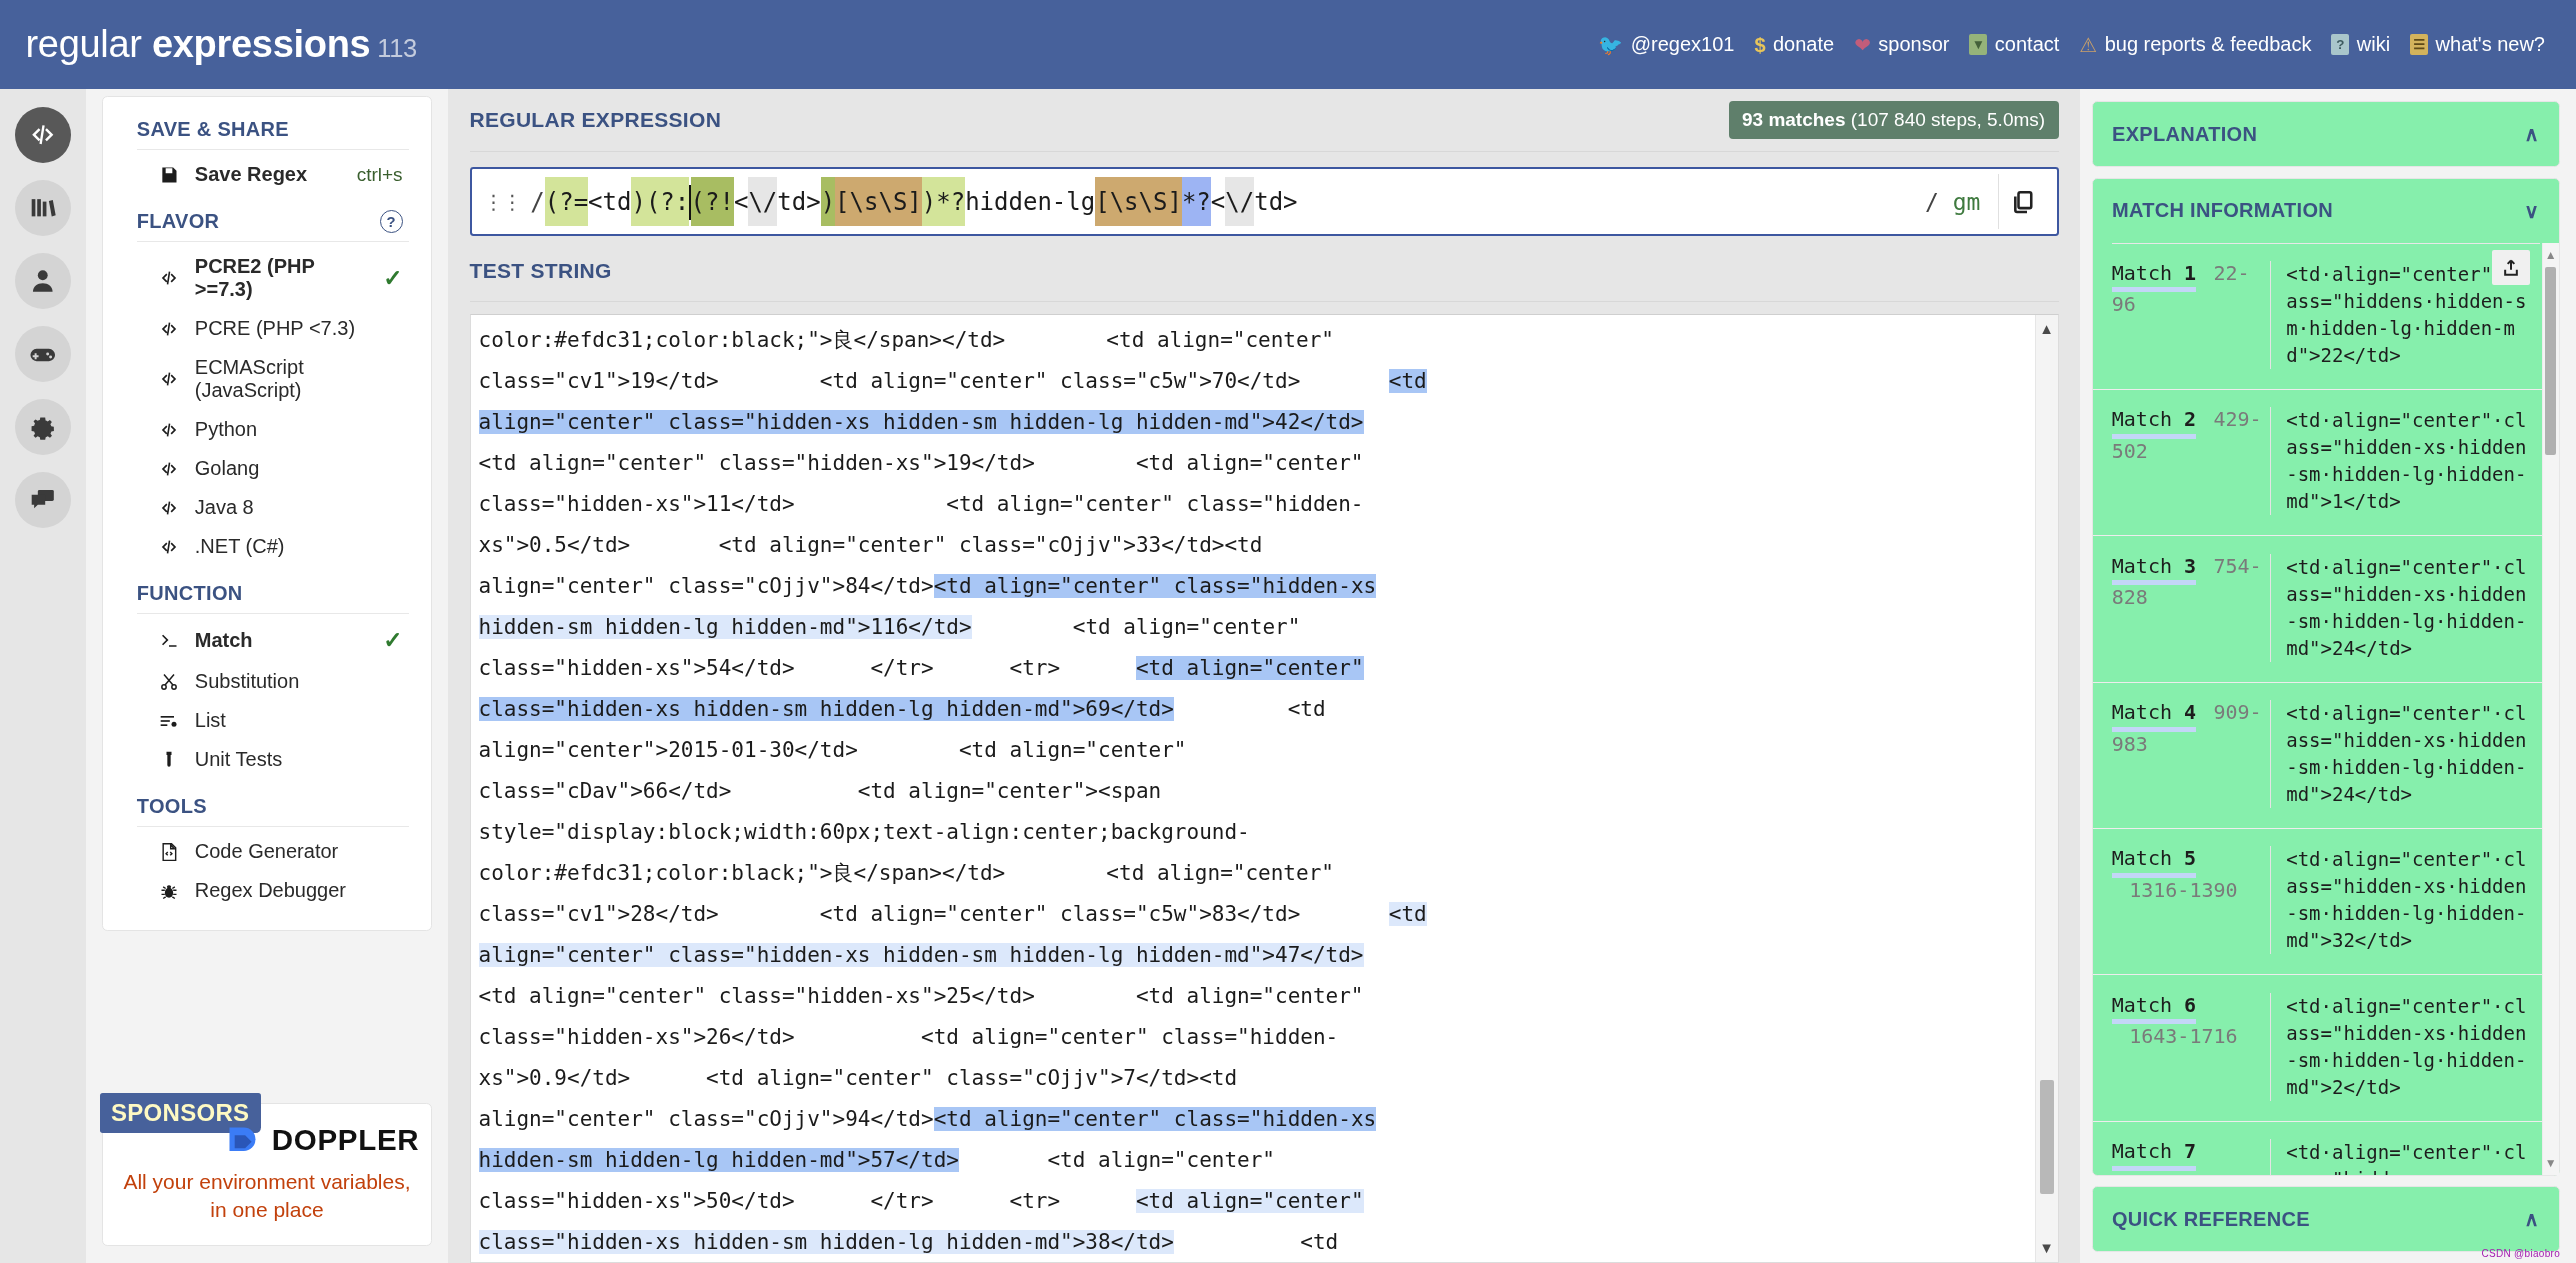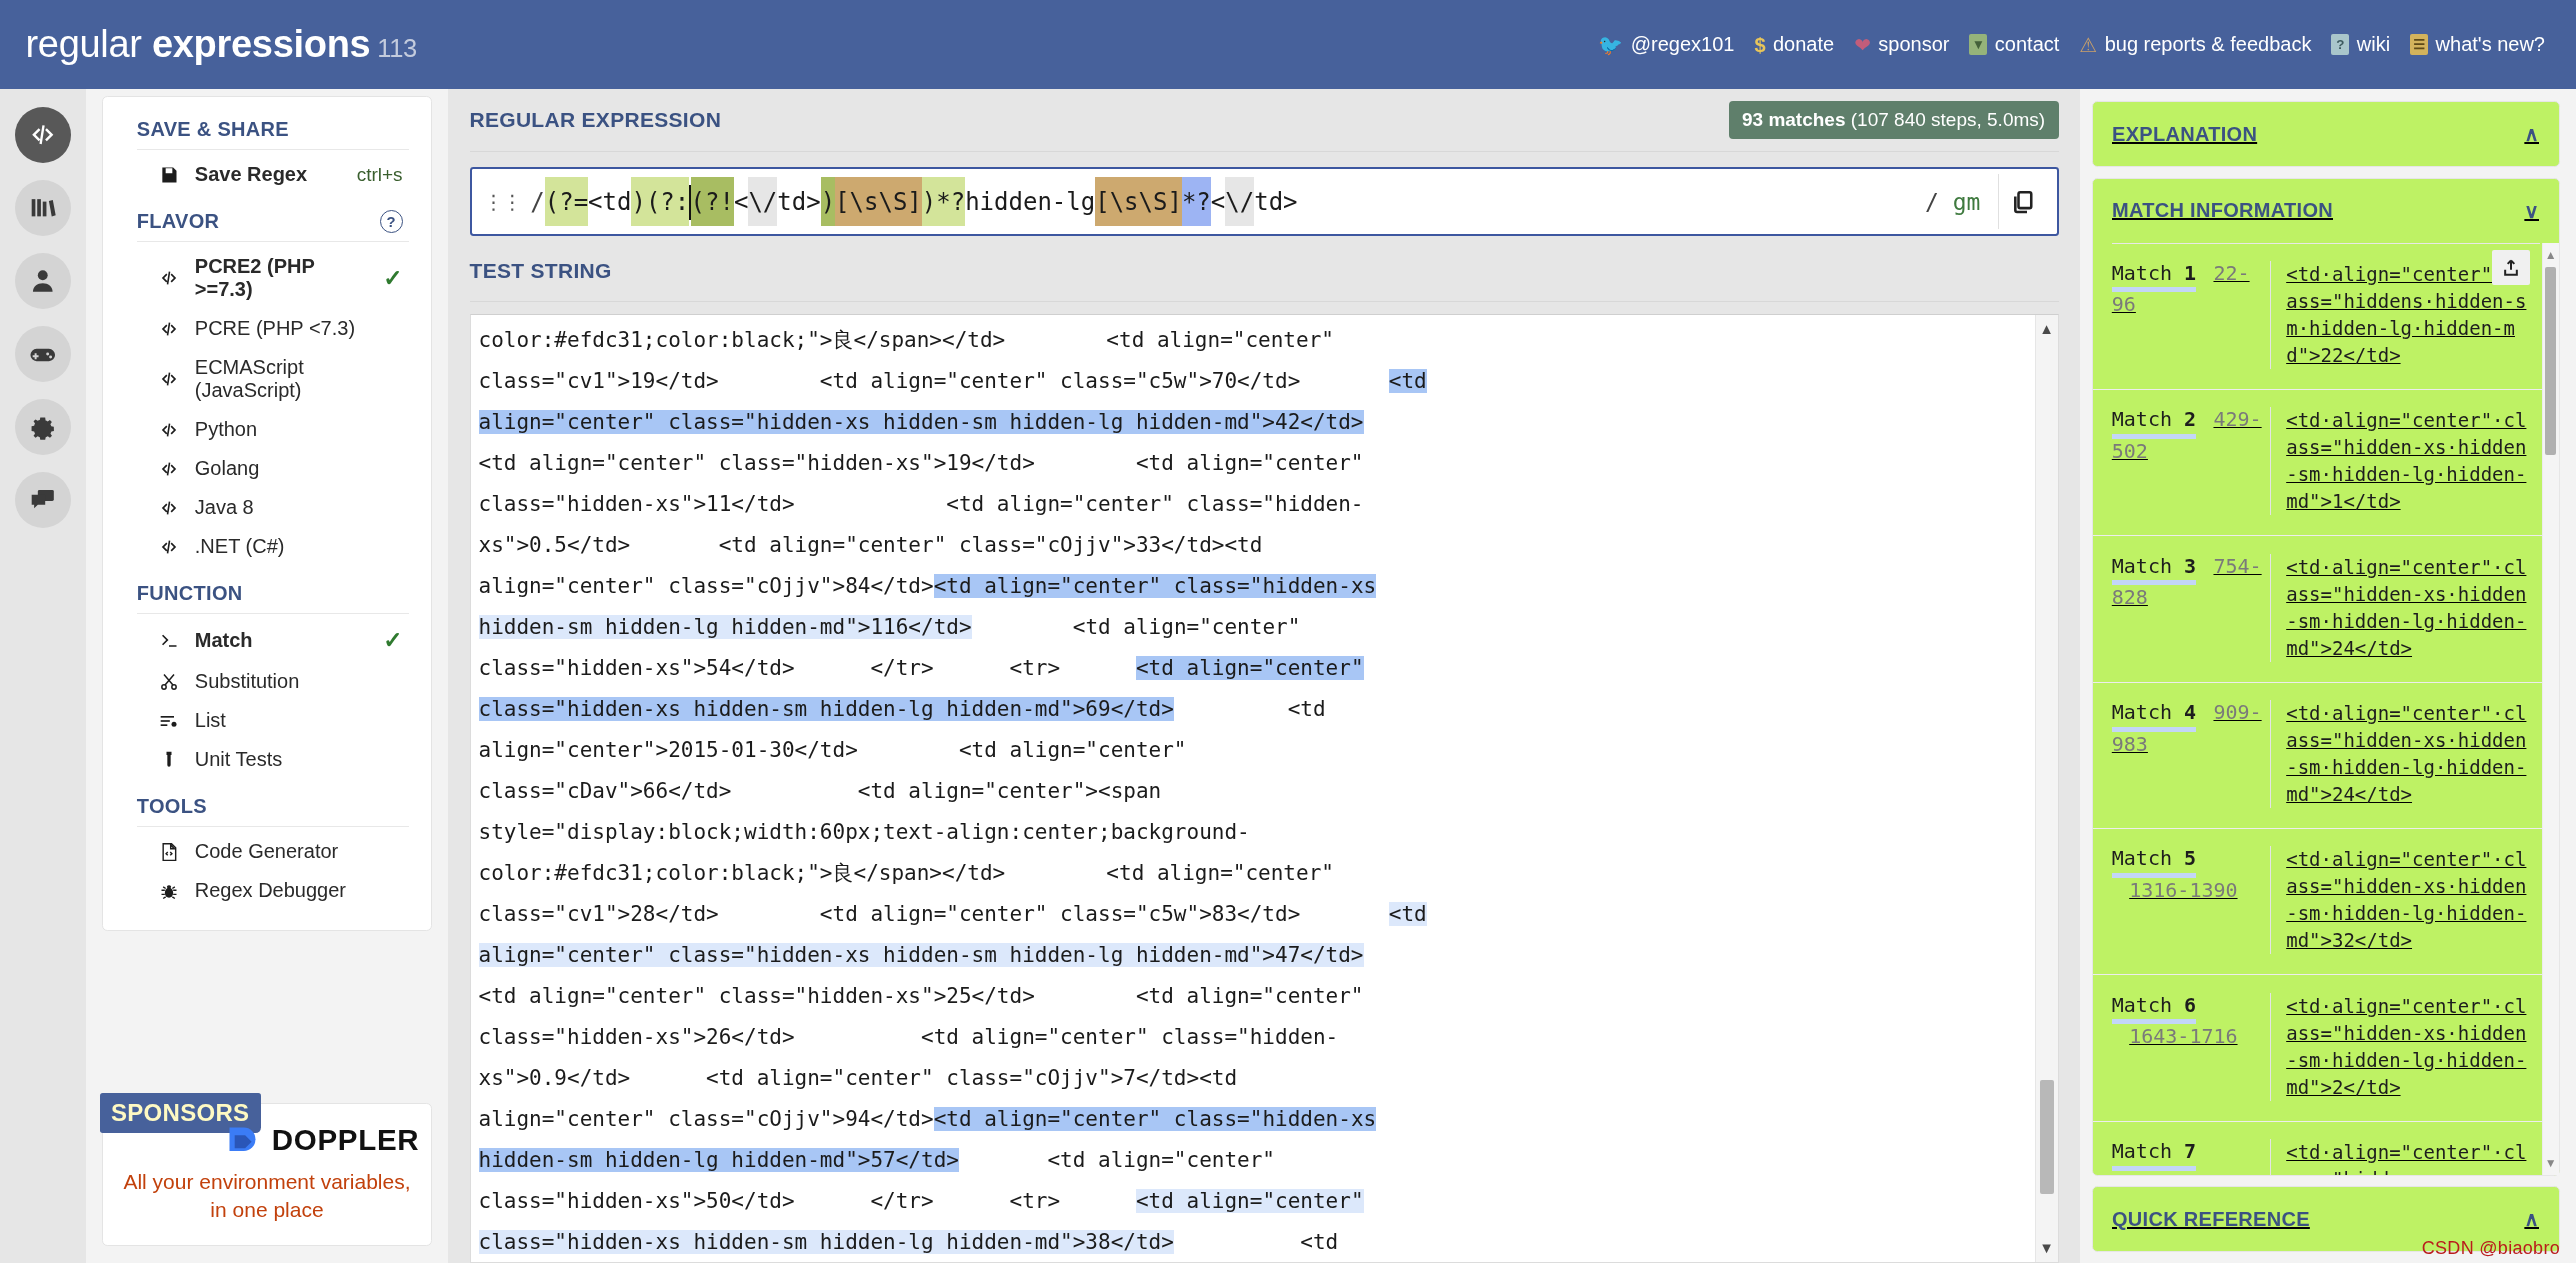--- a/index.html
+++ b/index.html
@@ -254,23 +254,22 @@
 
   
   .right {
     width: 496px; flex: 0 0 496px;
     background: #f3f3f3;
     padding: 12px 16px 0 12px;
     display: flex; flex-direction: column;
     position: relative;
   }
   .rcard {
-    background: #bef264; border: 0.7px solid #e6e6e6; border-radius: 5.4px;
+    background: #86efac; border: 0.7px solid #e6e6e6; border-radius: 5.4px;
     margin-bottom: 10.7px;
-    text-decoration: underline;
   }
   .rcard-head {
     display:flex; align-items:center; justify-content:space-between;
     padding: 20px 20px 20px 19px;
     cursor: pointer;
   }
   .rcard-title { color: #3b5282; font-size: 20px; font-weight: 700; letter-spacing: 0.3px; }
   .chev { color: #3b5282; font-size: 20px; font-weight: 700; }
   .rcard.flex { flex: 1 1 auto; display:flex; flex-direction: column; min-height: 0; }
   .mi-rule { height: 0.7px; background: #e8e8e8; margin: 0 19px; }
@@ -321,21 +320,21 @@
   .copy-float {
     position: absolute; right: 29.5px; top: 6.7px;
     width: 38px; height: 35px; background: #f0f0f0; border-radius: 2px;
     display:flex; align-items:center; justify-content:center; z-index: 5;
     cursor: pointer;
   }
   .copy-float svg { width: 20px; height: 20px; fill:none; stroke:#222; stroke-width:2.4; }
 
   .watermark {
     position: absolute; right: 16px; bottom: 4px;
-    color: #b91c1c; font-size: 18px; letter-spacing: 0.3px;
+    color: #a21caf; font-size: 10px; letter-spacing: 0.3px;
   }
 </style>
 </head>
 <body>
 
 <div class="header">
   <div class="brand">
     <span class="b1">regular</span><span class="b2"> expressions</span><span class="b3"> 113</span>
   </div>
 

